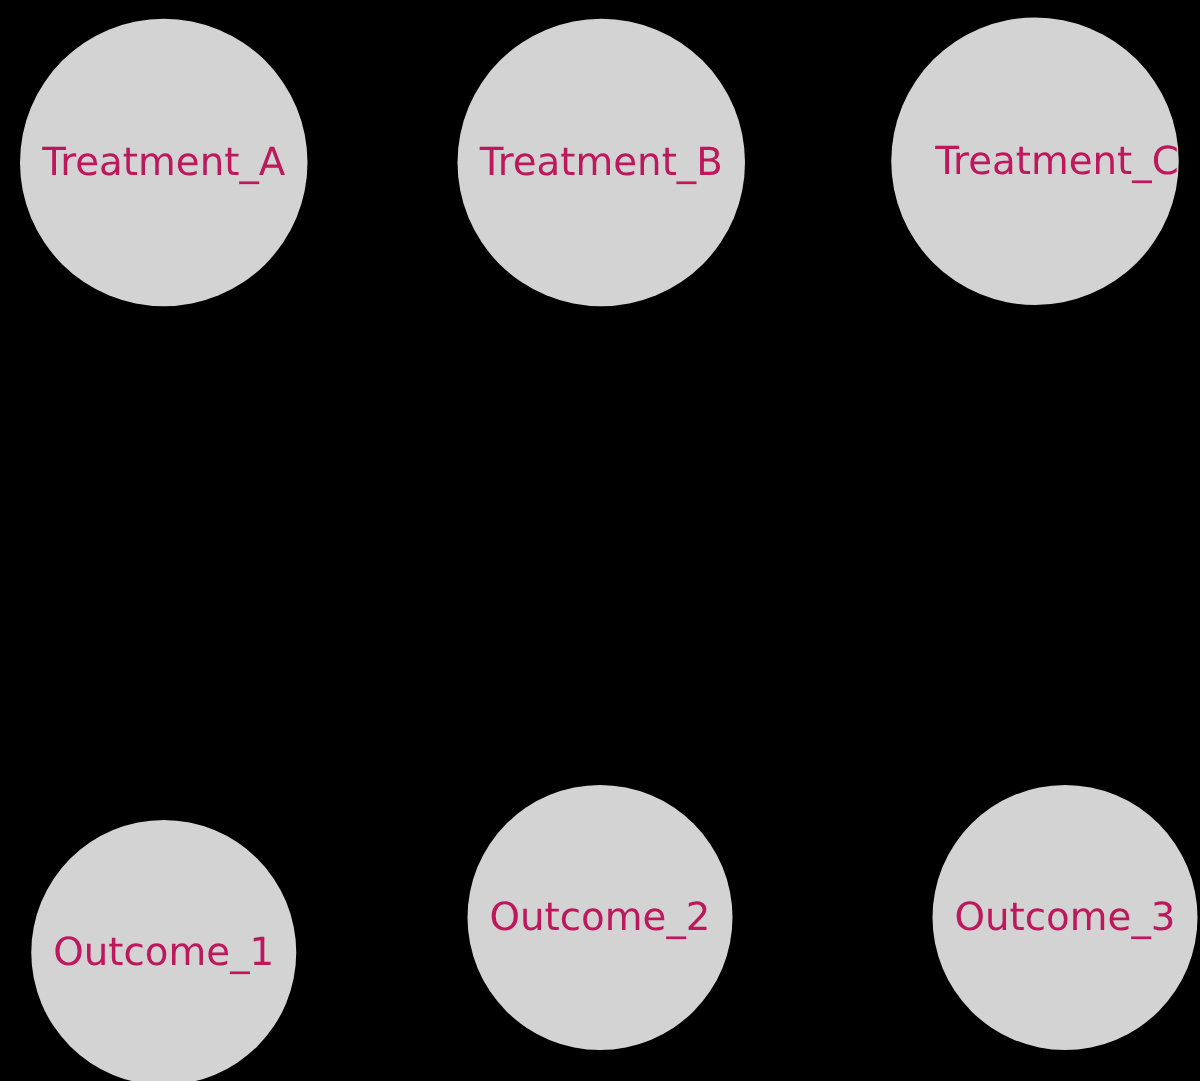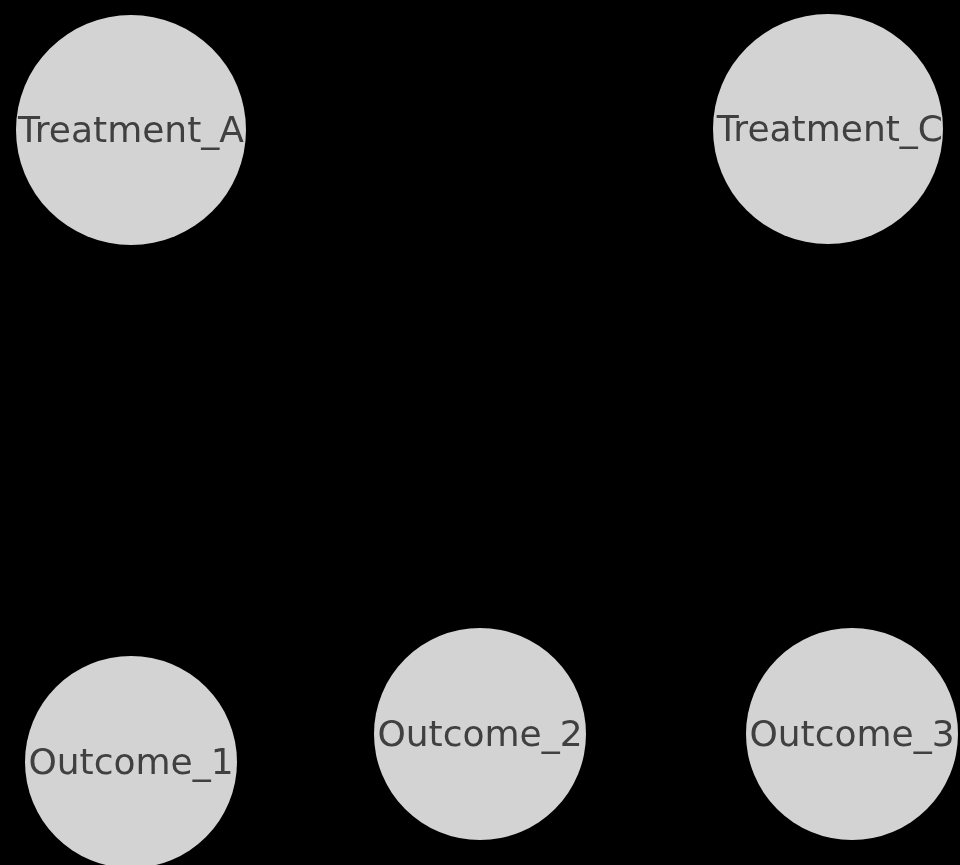--- a/index.html
+++ b/index.html
@@ -19,36 +19,39 @@
     position: absolute;
     background: #d3d3d3;
     border-radius: 50%;
     display: flex;
     align-items: center;
     justify-content: center;
   }
   .node-lg { width: 230px; height: 230px; }
   .node-sm { width: 212px; height: 212px; }
   .node-label {
-    color: #404040;
-    font-size: 36px;
+    color: #be185d;
+    font-size: 31px;
     line-height: 1;
     white-space: nowrap;
     user-select: none;
   }
 </style>
 </head>
 <body>
 
 <div class="canvas">
 
   <div class="node node-lg" style="left:16px;  top:15px;">
     <span class="node-label">Treatment_A</span>
   </div>
 
+  <div class="node node-lg" style="left:366px; top:15px;">
+    <span class="node-label">Treatment_B</span>
+  </div>
 
   <div class="node node-lg" style="left:713px; top:14px;justify-content:flex-end;">
     <span class="node-label">Treatment_C</span>
   </div>
 
   <div class="node node-sm" style="left:25px;  top:656px;">
     <span class="node-label">Outcome_1</span>
   </div>
 
   <div class="node node-sm" style="left:374px; top:628px;">

